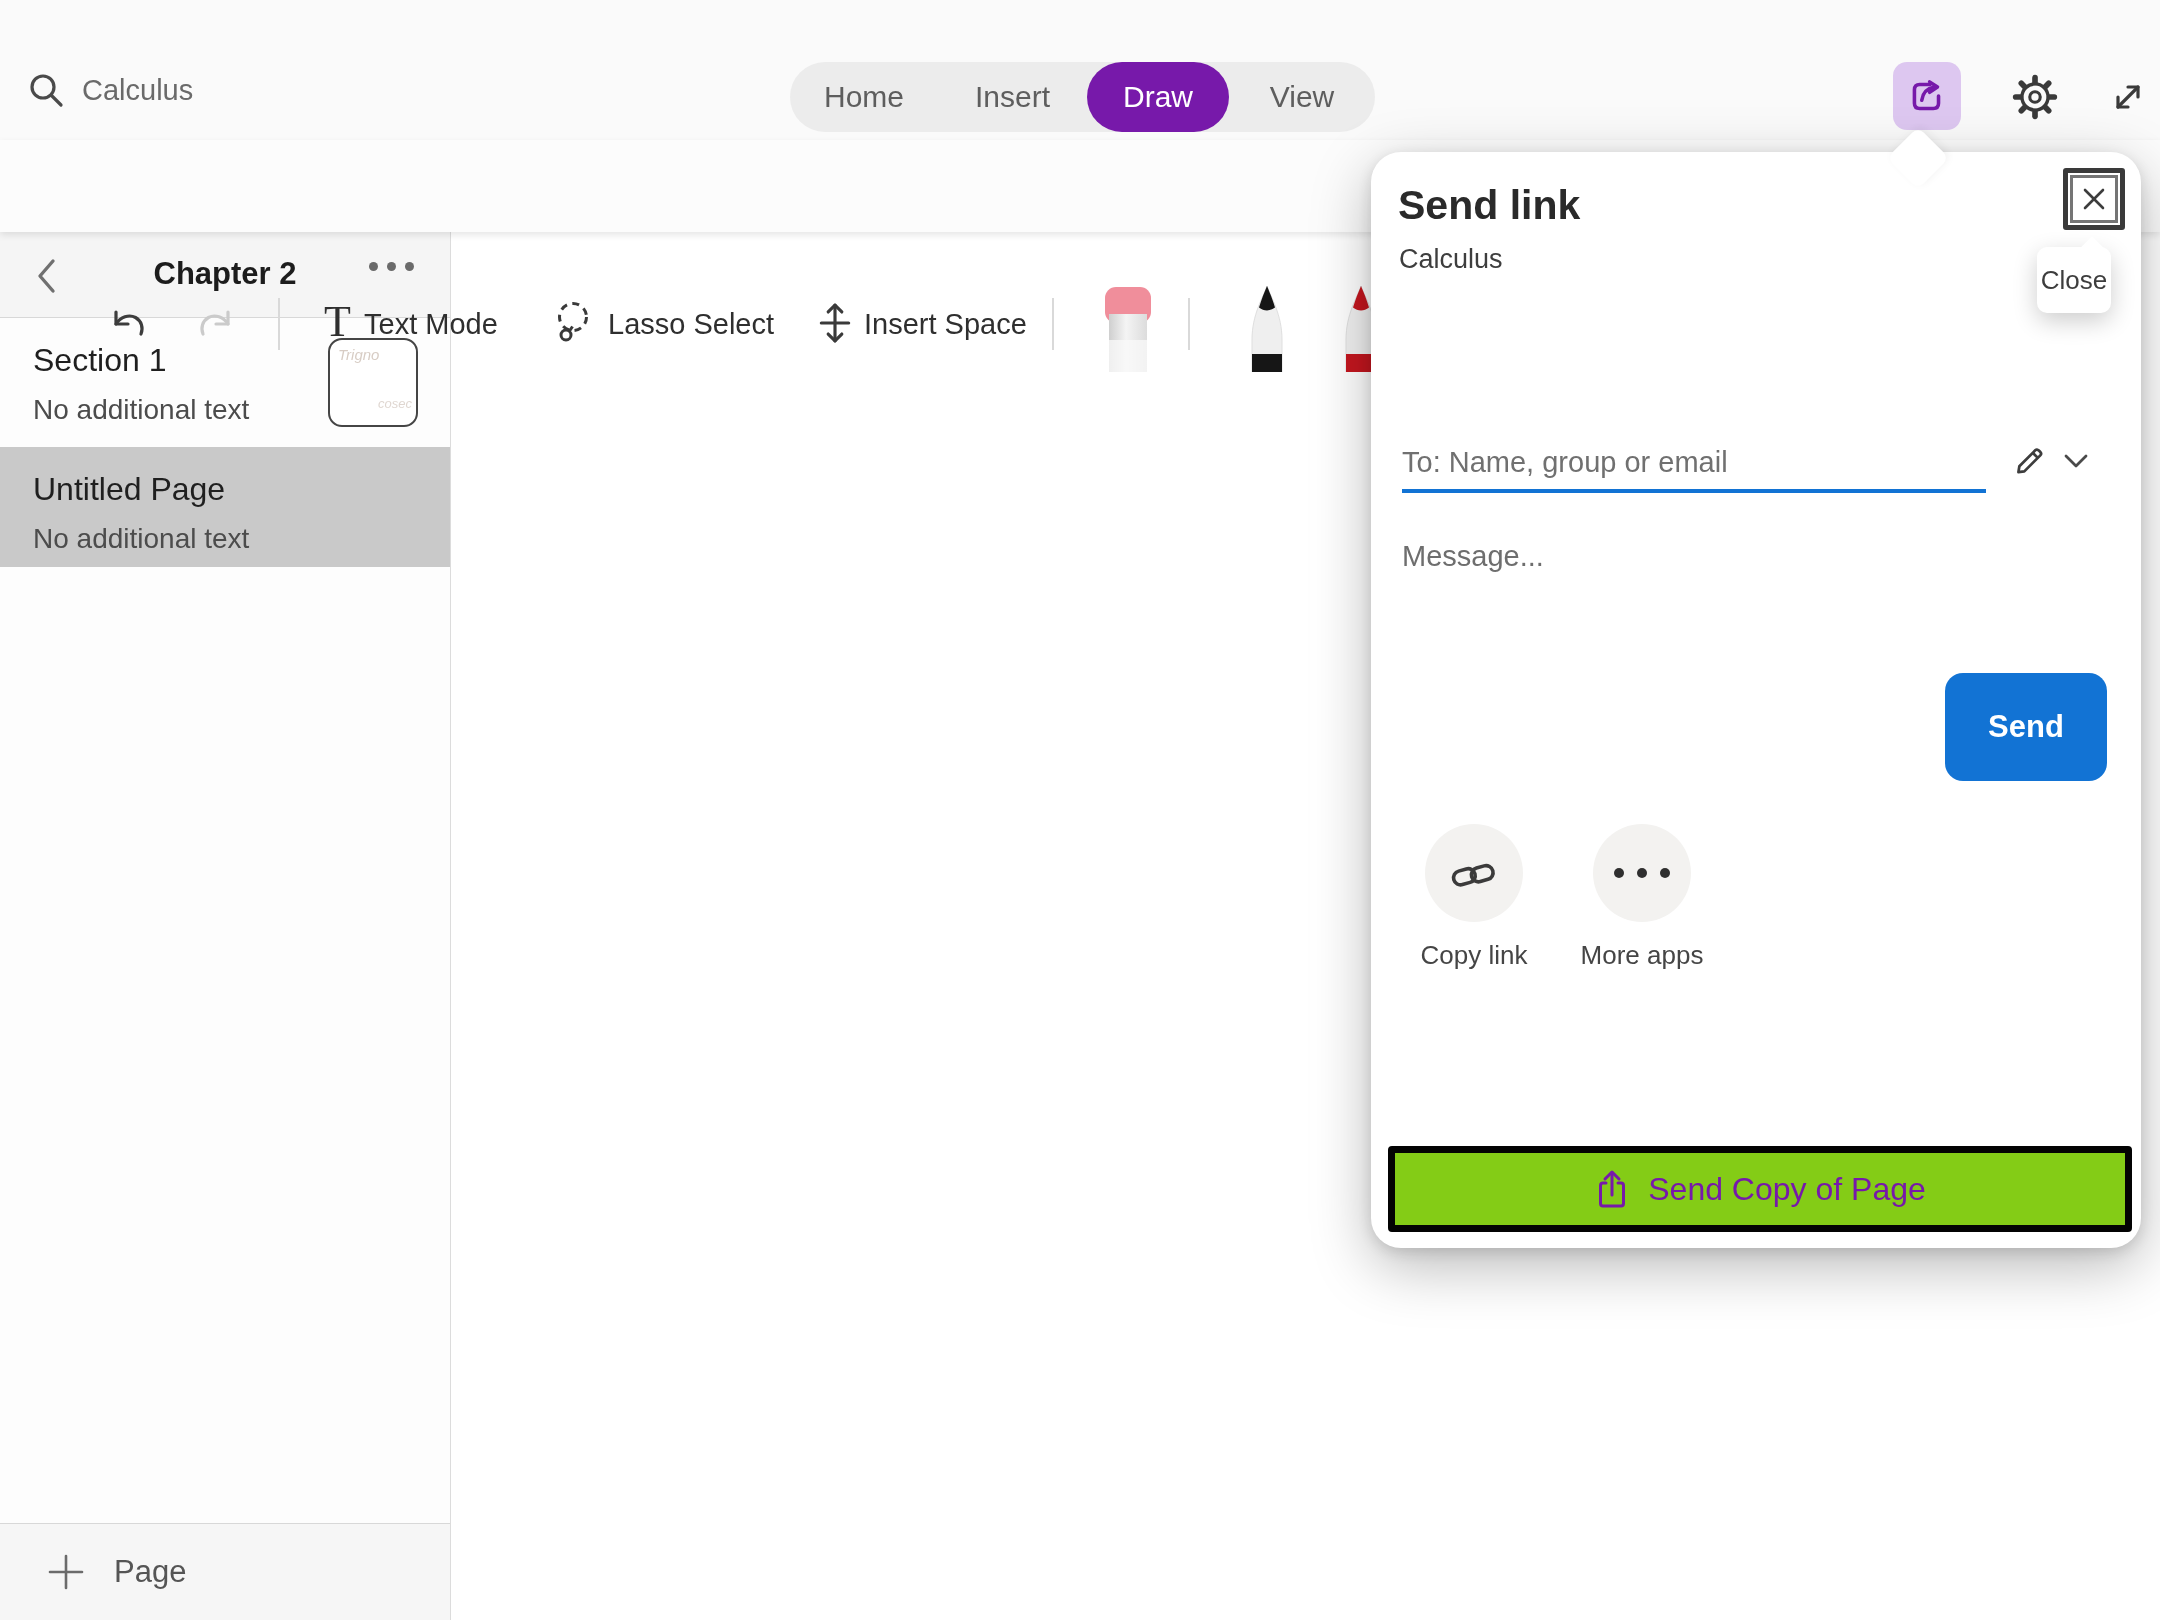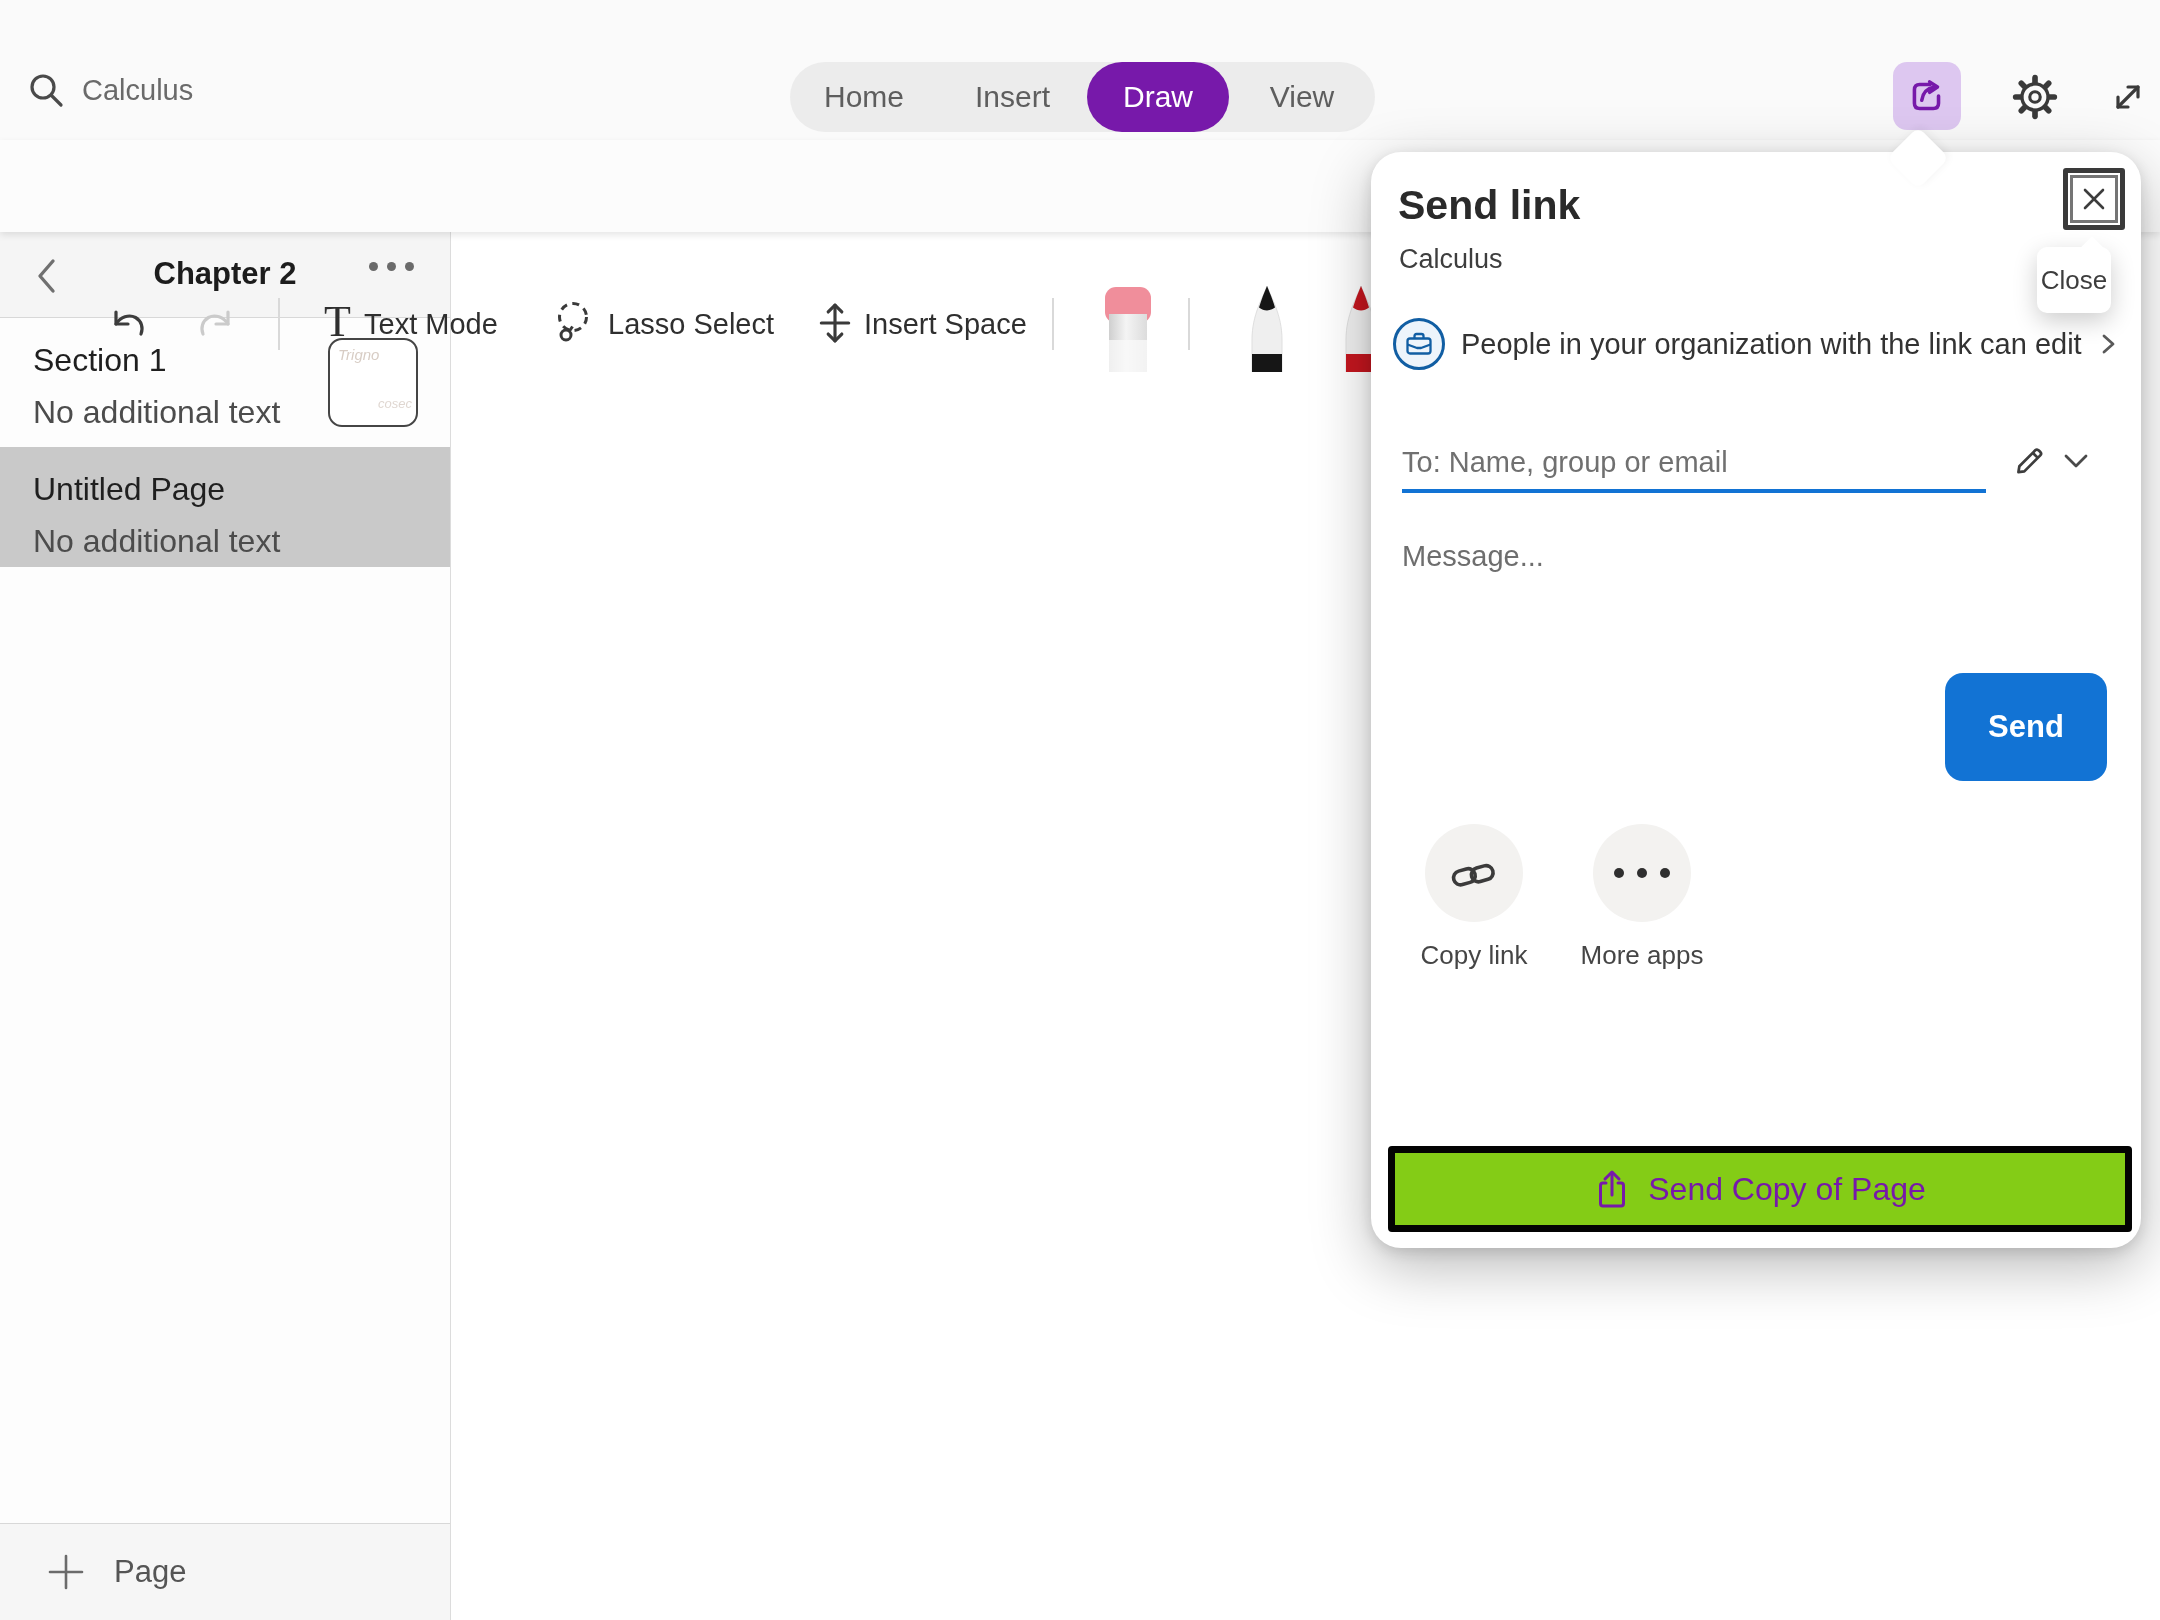--- a/index.html
+++ b/index.html
@@ -34,21 +34,21 @@
   .sidebar { position:absolute; left:0; top:232px; width:451px; height:1388px; background:#FDFDFD;
     border-right:1px solid #DCDCDC; }
   .sbheader { position:absolute; left:0; top:0; width:100%; height:86px; background:#F5F5F5;
     border-bottom:1px solid #D8D8D8; }
   .sbtitle { position:absolute; left:0; right:0; top:24px; text-align:center; font-size:31px;
     font-weight:600; color:#1C1C1C; }
   .sbrow { position:absolute; left:0; width:100%; cursor:pointer; }
   .row1 { top:86px; height:129px; background:#FDFDFD; }
   .row2 { top:215px; height:120px; background:#C9C9C9; }
   .rowtitle { position:absolute; left:33px; top:24px; font-size:32px; color:#1F1F1F; }
-  .rowsub { position:absolute; left:33px; top:76px; font-size:32px; color:#4C4C4C; }
+  .rowsub { position:absolute; left:33px; top:76px; font-size:28px; color:#4C4C4C; }
   .thumb { position:absolute; left:328px; top:20px; width:90px; height:89px; background:#fff;
     border:2px solid #454545; border-radius:14px; overflow:hidden; }
   .thumb .h1 { position:absolute; left:8px; top:6px; font-size:15px; color:rgba(150,120,100,.38); font-style:italic; }
   .thumb .h2 { position:absolute; right:4px; bottom:14px; font-size:13px; color:rgba(150,120,100,.30); font-style:italic; }
   .addpage { position:absolute; left:0; top:1291px; width:100%; height:97px; background:#F6F6F6;
     border-top:1px solid #D8D8D8; display:flex; align-items:center; cursor:pointer;padding-left:16px; }
   .addpage .plus { margin-left:30px; }
   .addpage .lbl { margin-left:28px; font-size:31px; color:#555; }
 
   .canvas { position:absolute; left:452px; top:232px; width:1708px; height:1388px; background:#ffffff; }
@@ -301,35 +301,20 @@
         </svg>
       </span>
     </div>
   </div>
 
   <div class="tooltip">
     <div class="ttail"></div>
     <span class="tx">Close</span>
   </div>
 
-  <div class="orgrow">
-    <div class="orgcircle">
-      <svg width="28" height="26" viewBox="0 0 28 26" fill="none" stroke="#115EA3" stroke-width="2.3" stroke-linejoin="round">
-        <rect x="2.5" y="7.5" width="23" height="15" rx="2.5"></rect>
-        <path d="M9.5 7.5 V5 Q9.5 3 11.5 3 H16.5 Q18.5 3 18.5 5 V7.5"></path>
-        <path d="M2.5 13.5 L12 17 H16 L25.5 13.5"></path>
-      </svg>
-    </div>
-    <span class="orgtext">People in your organization with the link can edit</span>
-    <span>
-      <svg width="20" height="30" viewBox="0 0 20 30" fill="none" stroke="#5A5A5A" stroke-width="2.8" stroke-linecap="round" stroke-linejoin="round">
-        <path d="M6 7 L15 15 L6 23"></path>
-      </svg>
-    </span>
-  </div>
 
   <div class="toplace">To: Name, group or email</div>
 
   <div class="iconbtn" style="left:637px; top:286px; width:44px; height:44px;">
     <span>
       <svg width="40" height="40" viewBox="0 0 38 38" fill="none" stroke="#3D3D3D" stroke-width="2.6" stroke-linejoin="round">
         <path d="M8 30.5 L8.9 25 L24 9.8 Q25.6 8.2 27.4 10 L28.6 11.2 Q30.4 13 28.8 14.6 L13.6 29.8 L8 30.5 Z"></path>
         <path d="M21.6 12.2 L26.4 17"></path>
       </svg>
     </span>

